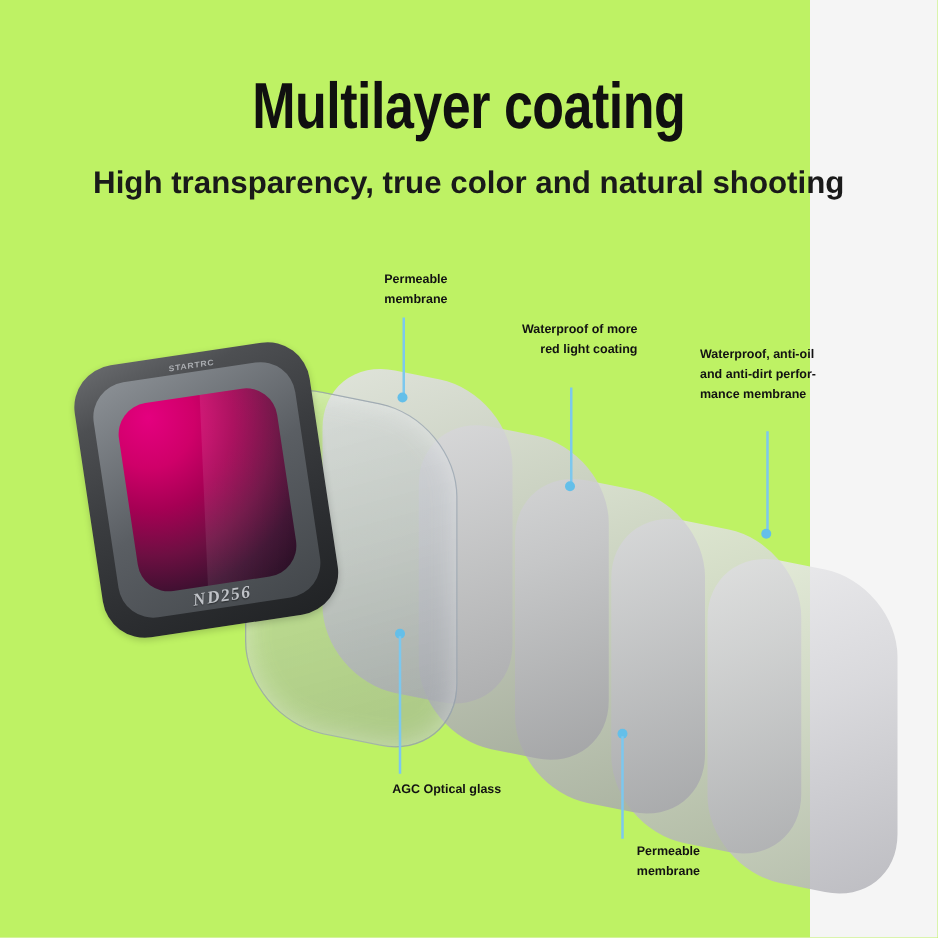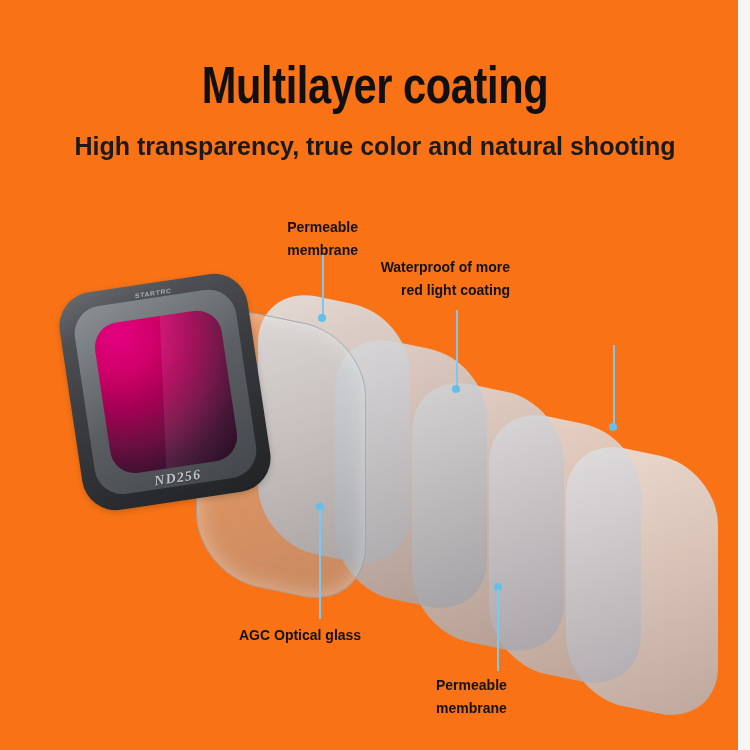--- a/index.html
+++ b/index.html
@@ -8,23 +8,23 @@
   }
   body {
     width: 750px;
     height: 750px;
     background: #f5f5f5;
     font-family: "Liberation Sans", sans-serif;
     overflow: hidden;
   }
   #root {
     position: relative;
-    width: 738px;
+    width: 648px;
     height: 750px;
-    background: #f97316;
+    background: #bef264;
   }
 
   
   .header {
     position: absolute;
     left: 0;
     top: 0;
     width: 750px;
     text-align: center;
   }
@@ -229,29 +229,29 @@
     position: absolute;
     width: 8px;
     height: 8px;
     border-radius: 50%;
     background: #64bfe9;
   }
 
   
   .callout {
     position: absolute;
-    font-size: 14px;
+    font-size: 10px;
     font-weight: bold;
     color: #121212;
     line-height: 1.62;
     white-space: pre-line;
   }
   .callout.right  { text-align: right; }
   .callout.left   { text-align: left;  }
-  .callout.center { text-align: left; }
+  .callout.center { text-align: right; }
 </style>
 </head>
 <body>
 
 <div id="root">
 
   <div class="header">
     <div class="title">Multilayer coating</div>
     <div class="subtitle">High transparency, true color and natural shooting</div>
   </div>
@@ -292,20 +292,23 @@
 
     <div class="dot" style="left:494px; top:583px;"></div>
     <div class="leader" style="left:497px; top:589px; height:82px;"></div>
 
     <div class="callout right" style="left:224px; top:216px; width:134px;">Permeable
 membrane</div>
 
     <div class="callout right" style="left:358px; top:256px; width:152px;">Waterproof of more
 red light coating</div>
 
+    <div class="callout left" style="left:560px; top:276px; width:172px;">Waterproof, anti-oil
+and anti-dirt perfor-
+mance membrane</div>
 
     <div class="callout center" style="left:239px; top:624px; width:162px;">AGC Optical glass</div>
 
     <div class="callout center" style="left:436px; top:674px; width:124px;">Permeable
 membrane</div>
 
   </div>
 </div>
 
 </body></html>

